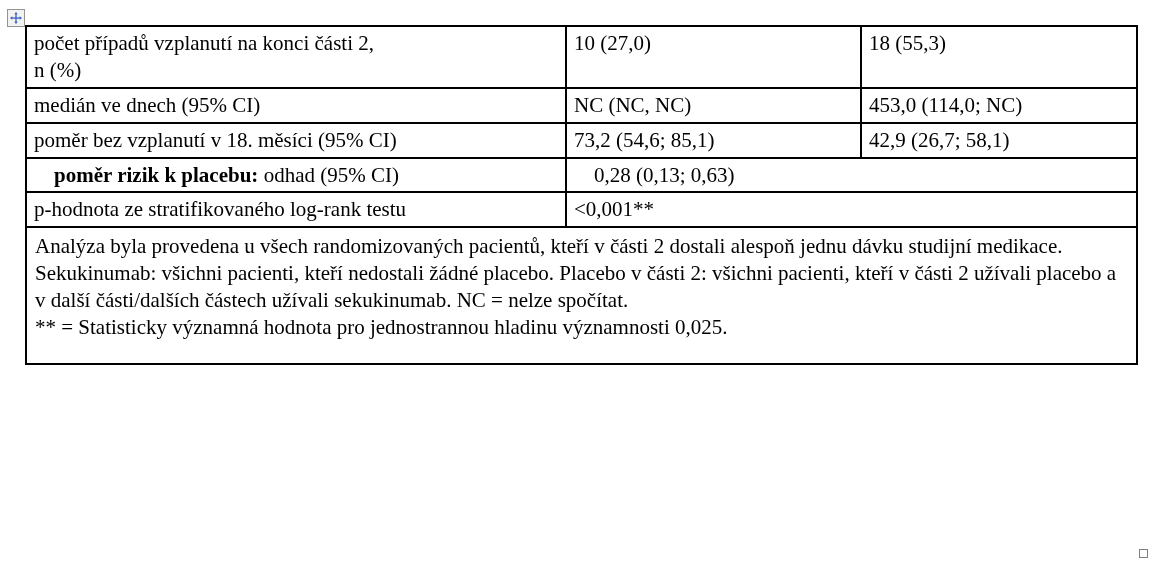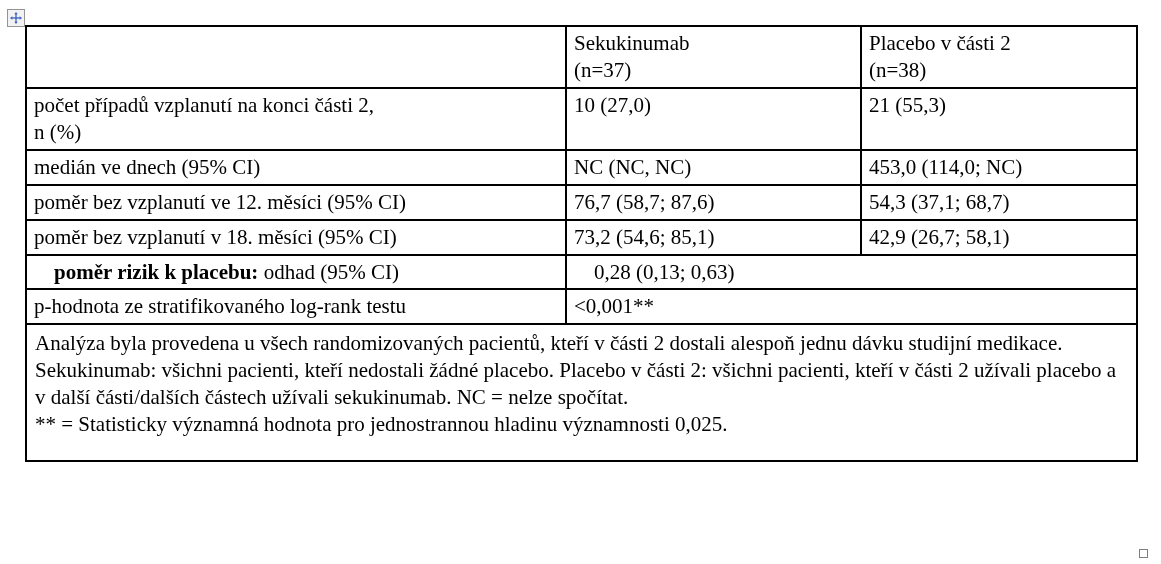--- a/index.html
+++ b/index.html
@@ -90,54 +90,38 @@
   </div>
 
   <table class="doc-table">
     <colgroup>
       <col class="col-label">
         <col class="col-a">
         <col class="col-b">
     </colgroup>
 
     <tbody>
-        <tr class="r-header">
-      <td></td>
-      <td class="hdr">
-        <div>Sekukinumab</div>
-        <div>(n=37)</div>
-      </td>
-      <td class="hdr">
-        <div>Placebo v části 2</div>
-        <div>(n=38)</div>
-      </td>
-    </tr>
 
     <tr class="r-pocet">
       <td class="b">
         <div>počet případů vzplanutí na konci části 2,</div>
         <div>n (%)</div>
       </td>
       <td class="center">10 (27,0)</td>
-      <td class="center">21 (55,3)</td>
+      <td class="center">18 (55,3)</td>
     </tr>
 
 
     <tr class="r-med">
       <td>medián ve dnech (95% CI)</td>
       <td class="center">NC (NC, NC)</td>
       <td class="center vbottom">453,0 (114,0; NC)</td>
     </tr>
 
 
-    <tr class="r-m12">
-      <td>poměr bez vzplanutí ve 12. měsíci (95% CI)</td>
-      <td class="center">76,7 (58,7; 87,6)</td>
-      <td class="center vbottom">54,3 (37,1; 68,7)</td>
-    </tr>
 
     <tr class="r-m18">
       <td>poměr bez vzplanutí v 18. měsíci (95% CI)</td>
       <td class="center">73,2 (54,6; 85,1)</td>
       <td class="center vbottom">42,9 (26,7; 58,1)</td>
     </tr>
 
     <tr class="r-hr">
       <td>
         <span class="b">poměr rizik k placebu:</span><span> odhad (95% CI)</span>

